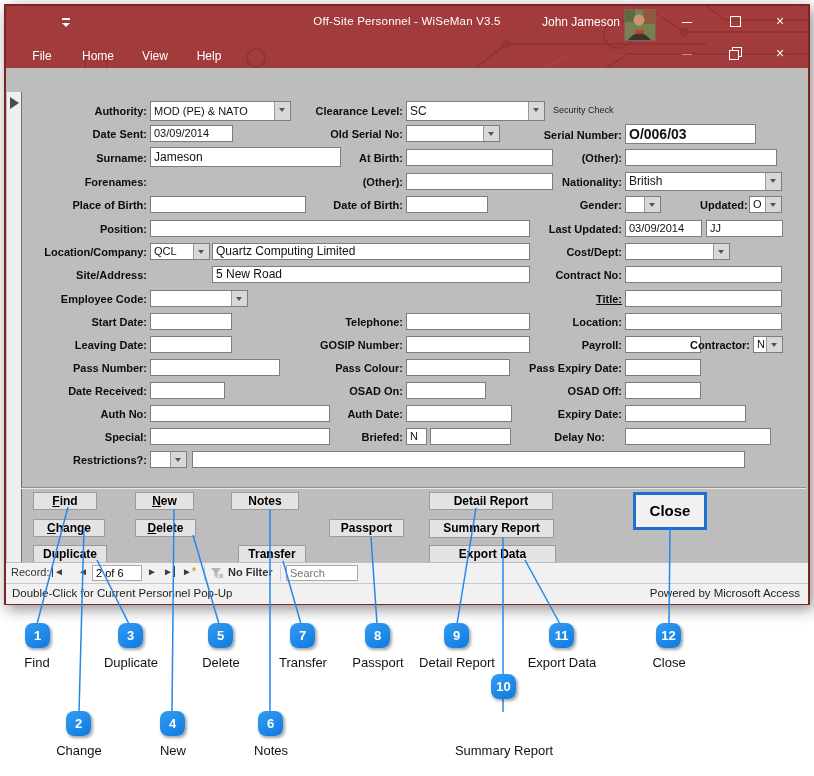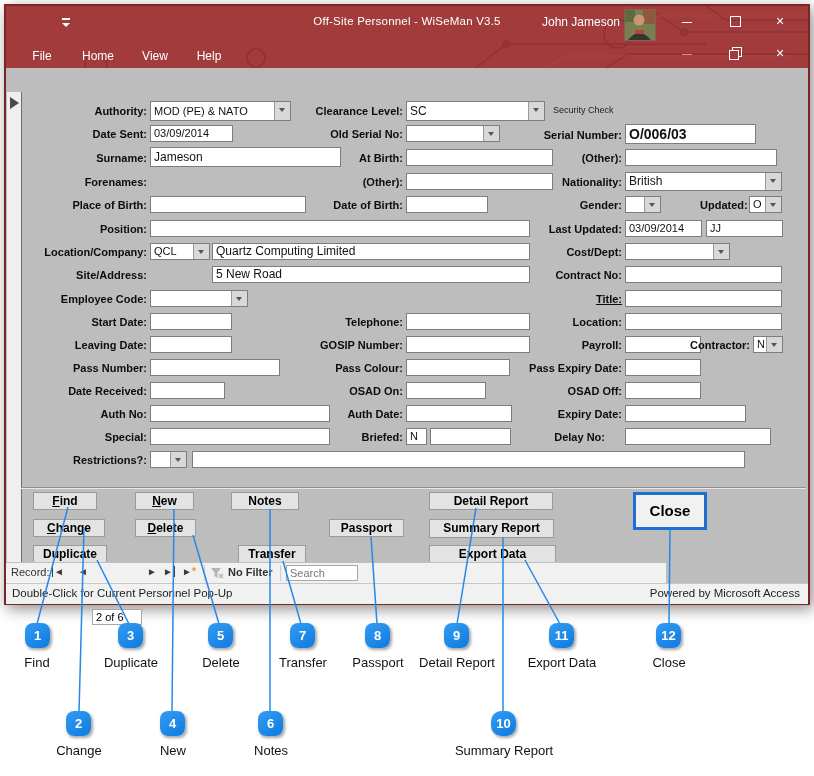--- a/index.html
+++ b/index.html
@@ -49,21 +49,21 @@
   .dd{position:absolute;right:0;top:0;bottom:0;width:15px;background:#d8d8d8;border-left:1px solid #9a9a9a;}
   .dd i{position:absolute;left:4px;top:6px;width:0;height:0;border:3.5px solid transparent;border-top:4.5px solid #555;}
   .divider{position:absolute;left:21px;top:487px;width:785px;height:0;border-top:1px solid #8f8f8f;border-bottom:1px solid #e8e8e8;}
 
   
   .btn{position:absolute;box-sizing:border-box;background:#e3e3e3;border:1px solid #9b9b9b;
        font-size:12px;font-weight:bold;color:#000;text-align:center;cursor:default;}
   .close-btn{border:3px solid #1f6fd0;background:#f1f1f1;font-size:15px;}
 
   
-  .navbar{position:absolute;left:6px;top:562px;width:660px;height:21px;background:#f1f1f1;border-top:1px solid #bfbfbf;}
+  .navbar{position:absolute;left:6px;top:562px;width:802px;height:21px;background:#f1f1f1;border-top:1px solid #bfbfbf;}
   .navbar .t{position:absolute;top:3px;font-size:11px;color:#333;}
   .nav-glyph{position:absolute;top:3px;font-size:10px;color:#3c3c3c;}
   .nav-bar-l{border-left:1.5px solid #3c3c3c;padding-left:1px;}
   .nav-bar-r{border-right:1.5px solid #3c3c3c;padding-right:1px;}
   .nav-star{color:#d99a2b;font-weight:bold;}
   .navbox{position:absolute;top:2px;box-sizing:border-box;height:16px;background:#fff;border:1px solid #a8a8a8;
           font-size:11px;padding:0 3px;font-family:"Liberation Sans",sans-serif;}
   .nosep{position:absolute;top:2px;height:16px;border-left:1px solid #cfcfcf;}
   .grayed{color:#a7a7a7;}
 
@@ -278,21 +278,21 @@
   <div class="btn" style="left:329px;top:519px;width:75px;height:18px;line-height:16px;">Passport</div>
   <div class="btn" style="left:429px;top:492px;width:124px;height:18px;line-height:16px;">Detail Report</div>
   <div class="btn" style="left:429px;top:519px;width:125px;height:19px;line-height:17px;">Summary Report</div>
   <div class="btn" style="left:429px;top:545px;width:127px;height:18px;line-height:16px;">Export Data</div>
   <div class="btn close-btn" style="left:633px;top:492px;width:74px;height:38px;line-height:32px;">Close</div>
 
   <div class="navbar">
     <span class="t" style="left:5px;">Record:</span>
     <span class="nav-glyph nav-bar-l" style="left:46px;">◄</span>
     <span class="nav-glyph" style="left:72px;">◄</span>
-    <input class="navbox" style="left: 86px; width: 50px; margin-top: 44px;" value="2 of 6">
+    <input class="navbox" style="left: 86px; width: 50px;" value="2 of 6">
     <span class="nav-glyph" style="left:141px;">►</span>
     <span class="nav-glyph nav-bar-r" style="left:157px;">►</span>
     <span class="nav-glyph" style="left:176px;">►<span class="nav-star">*</span></span>
     <span class="nosep" style="left:198px;"></span>
     <svg style="position:absolute;left:204px;top:4px;" width="14" height="13">
       <path d="M1 1 H11 L7.5 5.5 V11 L4.5 9 V5.5 Z" fill="#b5b5b5"></path>
       <path d="M9 7 L13 11 M13 7 L9 11" stroke="#b5b5b5" stroke-width="1.3"></path>
     </svg>
     <span class="t grayed" style="left:222px;font-weight:bold;">No Filter</span>
     <span class="nosep" style="left:274px;"></span>
@@ -325,21 +325,21 @@
   <div class="badge" style="left:118px;top:623px;">3</div>
   <div class="badge" style="left:208px;top:623px;">5</div>
   <div class="badge" style="left:290px;top:623px;">7</div>
   <div class="badge" style="left:365px;top:623px;">8</div>
   <div class="badge" style="left:444px;top:623px;">9</div>
   <div class="badge" style="left:549px;top:623px;">11</div>
   <div class="badge" style="left:656px;top:623px;">12</div>
   <div class="badge" style="left:66px;top:711px;">2</div>
   <div class="badge" style="left:160px;top:711px;">4</div>
   <div class="badge" style="left:258px;top:711px;">6</div>
-  <div class="badge" style="left:491px;top:711px;border-radius:10px;">10</div>
+  <div class="badge" style="left:491px;top:674px;">10</div>
 
   <div class="cl-label" style="left:-33px;top:655px;">Find</div>
   <div class="cl-label" style="left:61px;top:655px;">Duplicate</div>
   <div class="cl-label" style="left:151px;top:655px;">Delete</div>
   <div class="cl-label" style="left:233px;top:655px;">Transfer</div>
   <div class="cl-label" style="left:308px;top:655px;">Passport</div>
   <div class="cl-label" style="left:387px;top:655px;">Detail Report</div>
   <div class="cl-label" style="left:492px;top:655px;">Export Data</div>
   <div class="cl-label" style="left:599px;top:655px;">Close</div>
   <div class="cl-label" style="left:9px;top:743px;">Change</div>

